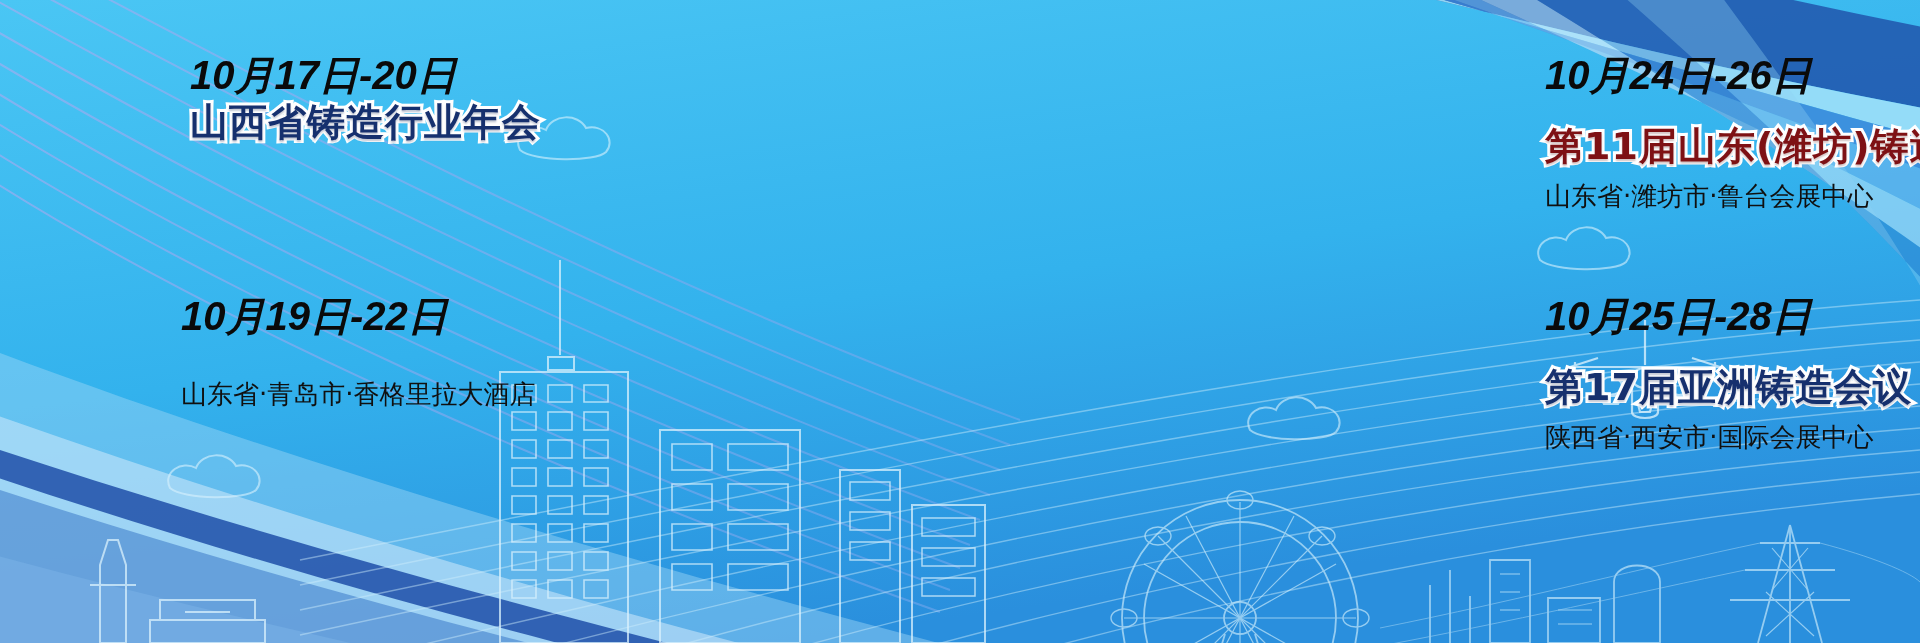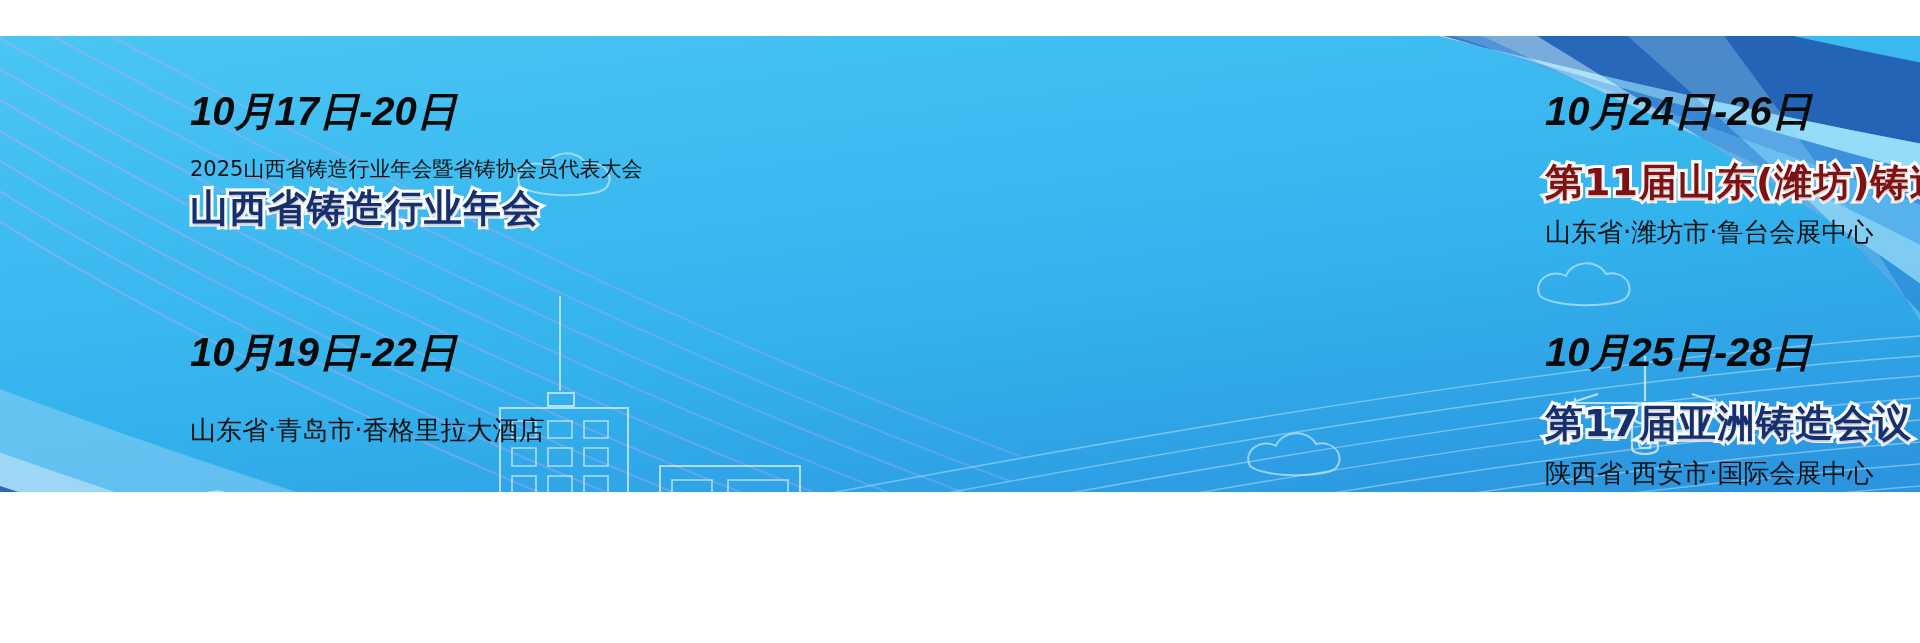--- a/index.html
+++ b/index.html
@@ -1,42 +1,41 @@
 <!DOCTYPE html>
 <html><head>
 <meta charset="utf-8">
 <style>
   html,body{margin:0;padding:0;}
   body{
     width:1920px;height:643px;overflow:hidden;
     font-family:"Liberation Sans","DejaVu Sans",sans-serif;
   }
   #banner{
-    position:relative;width:1920px;height:456px;overflow:hidden;
+    position:relative;width:1920px;height:643px;overflow:hidden;
     background:linear-gradient(160deg,#45c2f2 0%,#37b6ef 32%,#2f9fe6 68%,#2b93e0 100%);
-    margin-top:36px;
   }
   
   .layer{position:absolute;inset:0;pointer-events:none;}
   .layer svg{display:block;width:1920px;height:643px;}
 
   
   #content{
     position:absolute;inset:0;
     display:grid;
     grid-template-columns:760px 1160px;
     grid-template-rows:321px 322px;
   }
   .cell{position:relative;padding-left:0;}
   .cell-inner{position:absolute;}
 
   
   .b1 .cell-inner{left:190px;top:55px;}
   .b2 .cell-inner{left:785px;top:55px;}
-  .b3 .cell-inner{left:190px;top:-25px;}
+  .b3 .cell-inner{left:181px;top:-25px;}
   .b4 .cell-inner{left:785px;top:-25px;}
 
   .date{
     font-style:italic;font-weight:bold;color:#0a0a0a;
     font-size:40px;line-height:1.0;letter-spacing:0px;
     white-space:nowrap;
     font-family:"Liberation Sans","DejaVu Sans",sans-serif;
   }
   .subtitle{
     color:#111;font-size:21px;line-height:1.1;white-space:nowrap;
@@ -296,21 +295,20 @@
         <path d="M170,488 C 162,472 182,460 196,468 C 202,452 228,451 236,466 C 254,462 266,478 256,490 C 246,500 184,500 170,488 Z"></path>
       </g>
     </svg>
   </div>
 
   <div id="content">
 
     <div class="cell b1">
       <div class="cell-inner">
         <div class="date">10月17日-20日</div>
-        <div class="subtitle">2025山西省铸造行业年会暨省铸协会员代表大会</div>
         <div class="gap-a"></div>
         <div class="title navy">山西省铸造行业年会</div>
         <div class="gap-b"></div>
       </div>
     </div>
 
     <div class="cell b2">
       <div class="cell-inner">
         <div class="date">10月24日-26日</div>
         <div class="gap-c"></div>

